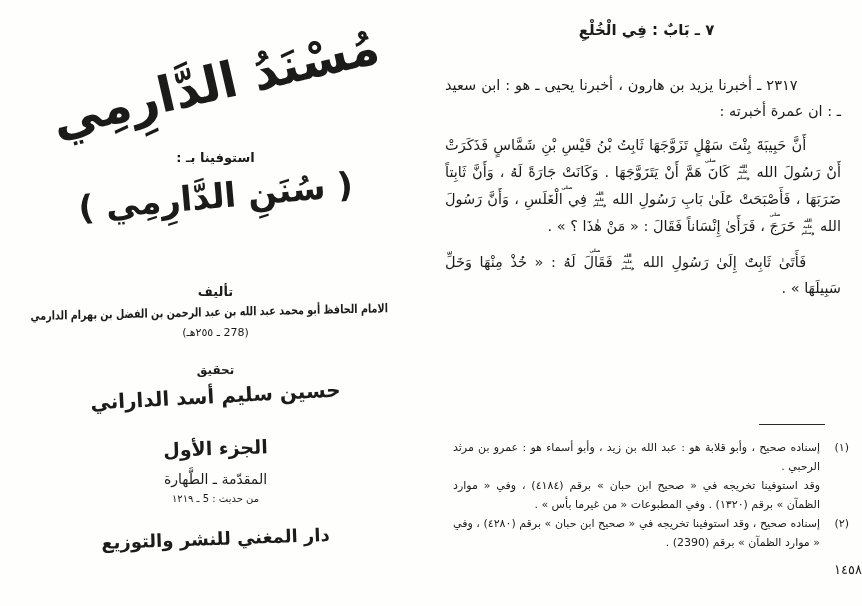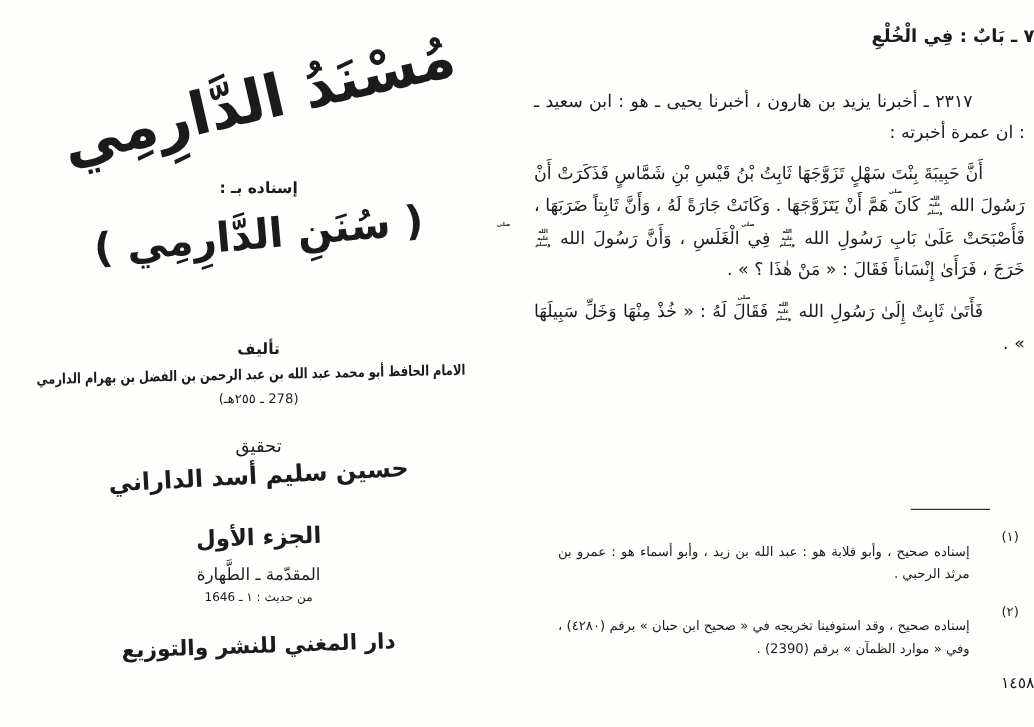--- a/index.html
+++ b/index.html
@@ -15,94 +15,95 @@
 
   
   .lp-block{position:absolute;left:0;right:0;text-align:center}
   .lp-title{top:58px;left:36px;right:36px;font-size:49px;font-weight:bold;
     line-height:1.05;transform:rotate(-13deg);letter-spacing:-1px;white-space:nowrap}
   .lp-knownas{top:150px;font-size:13px;font-weight:bold}
   .lp-subtitle{top:176px;font-size:34px;font-weight:bold;transform:rotate(-5deg);white-space:nowrap}
   .lp-taalif{top:284px;font-size:13px;font-weight:bold}
   .lp-author{top:305px;font-size:12px;font-weight:bold;white-space:nowrap;transform:scaleX(.8) rotate(-1deg)}
   .lp-dates{top:326px;font-size:11px}
-  .lp-tahqiq{top:363px;font-size:15px;font-weight:normal}
+  .lp-tahqiq{top:363px;font-size:12px;font-weight:bold}
   .lp-editor{top:384px;font-size:20px;font-weight:bold;transform:rotate(-3deg)}
   .lp-volume{top:437px;font-size:19px;font-weight:bold;transform:rotate(-2deg)}
   .lp-contents{top:471px;font-size:14px;font-weight:normal}
   .lp-range{top:493px;font-size:10px}
   .lp-publisher{top:528px;font-size:18px;font-weight:bold;transform:rotate(-2deg)}
 
   
-  .rp-heading{position:absolute;top:21px;left:0;right:0;text-align:right;
+  .rp-heading{position:absolute;top:21px;left:0;right:0;text-align:center;
     font-size:15px;font-weight:bold}
-  .rp-body{position:absolute;top:72px;right:8px;left:14px;
+  .rp-body{position:absolute;top:72px;right:21px;left:14px;
     font-size:14.5px;line-height:26px;text-align:justify}
   .body-para{margin:0 0 8px;text-indent:2.4em}
   .body-para.isnad{text-indent:3em}
   sup{font-size:8.5px;vertical-align:5px;line-height:0}
   .saw{display:inline-block;width:15px;font-size:4.6px;line-height:1.25;
     font-weight:bold;text-align:center;vertical-align:-2px;white-space:normal;
     letter-spacing:0;word-spacing:0}
   .rp-sep{position:absolute;top:424px;right:37px;width:66px;border-top:1.5px solid #2a2a2a}
   .rp-footnotes{position:absolute;top:438px;right:13px;left:22px;
     font-size:11px;line-height:19px;text-align:justify}
   .footnote{display:flex;gap:7px}
   .fn-num{flex:0 0 22px;text-align:right}
   .fn-text{flex:1}
-  .fn-text p{margin:12px}
+  .fn-text p{margin:0}
   .rp-pagenum{position:absolute;top:562px;left:0;right:0;font-size:13px}
 </style>
 </head>
 <body>
 
 <div class="scan">
 
   <div class="page page-left">
     <div class="lp-block lp-title">مُسْنَدُ الدَّارِمِي</div>
 
-    <div class="lp-block lp-knownas">إسناده بـ :</div>
+    <div class="lp-block lp-knownas">استوفينا بـ :</div>
 
     <div class="lp-block lp-subtitle">( سُنَنِ الدَّارِمِي )</div>
 
     <div class="lp-block lp-taalif">تأليف</div>
 
     <div class="lp-block lp-author">الامام الحافظ أبو محمد عبد الله بن عبد الرحمن بن الفضل بن بهرام الدارمي</div>
 
     <div class="lp-block lp-dates">(278 ـ ٢٥٥هـ)</div>
 
     <div class="lp-block lp-tahqiq">تحقيق</div>
 
     <div class="lp-block lp-editor">حسين سليم أسد الداراني</div>
 
     <div class="lp-block lp-volume">الجزء الأول</div>
 
     <div class="lp-block lp-contents">المقدّمة ـ الطَّهارة</div>
 
-    <div class="lp-block lp-range">من حديث : ١ ـ 1646</div>
+    <div class="lp-block lp-range">من حديث : 5 ـ ١٢١٩</div>
 
     <div class="lp-block lp-publisher">دار المغني للنشر والتوزيع</div>
   </div>
 
   <div class="page page-right">
     <div class="rp-heading">٧ ـ بَابٌ : فِي الْخُلْعِ</div>
 
     <div class="rp-body">
       <p class="body-para isnad">٢٣١٧ ـ أخبرنا يزيد بن هارون ، أخبرنا يحيى ـ هو : ابن سعيد ـ : ان عمرة أخبرته :</p>
       <p class="body-para">أَنَّ حَبِيبَةَ بِنْتَ سَهْلٍ تَزَوَّجَهَا ثَابِتُ بْنُ قَيْسِ بْنِ شَمَّاسٍ فَذَكَرَتْ أَنْ رَسُولَ الله <span class="saw">صلى الله عليه وسلم</span> كَانَ هَمَّ أَنْ يَتَزَوَّجَهَا . وَكَانَتْ جَارَةً لَهُ ، وَأَنَّ ثَابِتاً ضَرَبَهَا ، فَأَصْبَحَتْ عَلَىٰ بَابِ رَسُولِ الله <span class="saw">صلى الله عليه وسلم</span> فِي الْغَلَسِ ، وَأَنَّ رَسُولَ الله <span class="saw">صلى الله عليه وسلم</span> خَرَجَ ، فَرَأَىٰ إِنْسَاناً فَقَالَ : « مَنْ هٰذَا ؟ » .</p>
       <p class="body-para">فَأَتَىٰ ثَابِتٌ إِلَىٰ رَسُولِ الله <span class="saw">صلى الله عليه وسلم</span> فَقَالَ لَهُ : « خُذْ مِنْهَا وَخَلِّ سَبِيلَهَا » .</p>
     </div>
 
     <div class="rp-sep"></div>
 
     <div class="rp-footnotes">
       <div class="footnote">
         <span class="fn-num">(١)</span>
         <div class="fn-text">
           <p>إسناده صحيح ، وأبو قلابة هو : عبد الله بن زيد ، وأبو أسماء هو : عمرو بن مرثد الرحبي .</p>
+          <p>وقد استوفينا تخريجه في « صحيح ابن حبان » برقم (٤١٨٤) ، وفي « موارد الظمآن » برقم (١٣٢٠) . وفي المطبوعات « من غيرما بأس » .</p>
         </div>
       </div>
       <div class="footnote">
         <span class="fn-num">(٢)</span>
         <div class="fn-text">
           <p>إسناده صحيح ، وقد استوفينا تخريجه في « صحيح ابن حبان » برقم (٤٢٨٠) ، وفي « موارد الظمآن » برقم (2390) .</p>
         </div>
       </div>
     </div>
 

